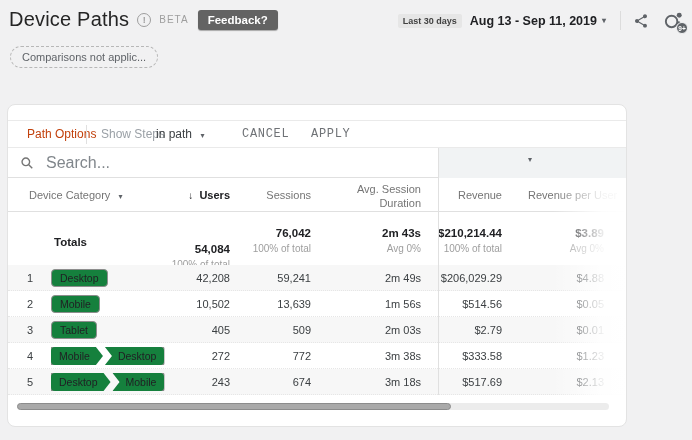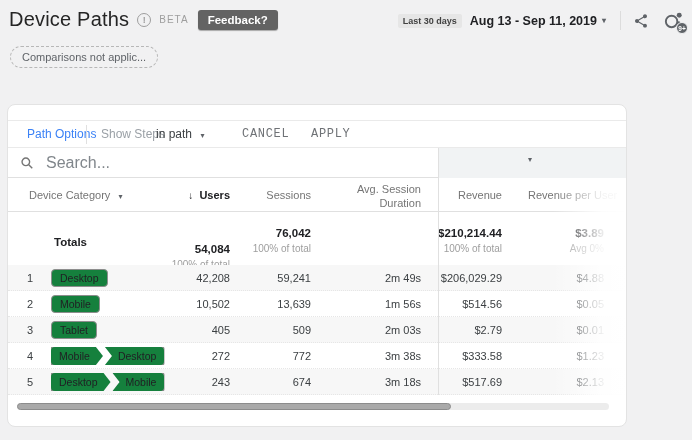--- a/index.html
+++ b/index.html
@@ -33,21 +33,21 @@
     padding:4px 11px; font-size:11px; color:#5f6368; cursor:pointer; background:transparent; font-family:inherit; }
 
   
   .card { position:absolute; left:7px; top:104px; width:620px; height:323px; background:#fff;
     border:1px solid #e3e3e3; border-radius:8px; overflow:hidden; }
 
   .top-strip { position:absolute; left:0; top:0; width:100%; height:16px; border-bottom:1px solid #eaeaea; }
 
   .opt-row { position:absolute; left:0; top:16px; width:100%; height:27px; border-bottom:1px solid #eaeaea; font-size:12px; }
   .opt-row > * { position:absolute; line-height:27px; }
-  .opt-label { left:19px; color:#3b82f6; }
+  .opt-label { left:19px; color:#c2410c; }
   .opt-vdiv { left:78px; top:4px; width:1px; height:19px; background:#e0e0e0; }
   .showsteps-label { left:93px; color:#9aa0a6; }
   .showsteps-select { left:148px; color:#3c4043; cursor:pointer; }
   .opt-btn { background:none; border:none; font-family:Liberation Mono, monospace; font-size:12px; color:#6f7276;
     letter-spacing:.7px; cursor:pointer; height:27px; }
   .cancel-btn { left:234px; }
   .apply-btn { left:303px; }
 
   .search-row { position:absolute; left:0; top:43px; width:100%; height:30px; border-bottom:1px solid #e0e0e0; }
   .search-icon { position:absolute; left:12px; top:8px; }
@@ -187,20 +187,24 @@
     <span class="totals-label">Totals</span>
     <span class="col-tick"></span>
     <div class="tcell tc-users">
       <div class="tmain">54,084</div>
       <div class="tsub">100% of total</div>
     </div>
     <div class="tcell tc-sessions">
       <div class="tmain">76,042</div>
       <div class="tsub">100% of total</div>
     </div>
+    <div class="tcell tc-duration">
+      <div class="tmain">2m 43s</div>
+      <div class="tsub">Avg 0%</div>
+    </div>
     <div class="tcell tc-revenue">
       <div class="tmain">$210,214.44</div>
       <div class="tsub">100% of total</div>
     </div>
     <div class="tcell tc-rpu">
       <div class="tmain">$3.89</div>
       <div class="tsub">Avg 0%</div>
     </div>
   </div>
 

